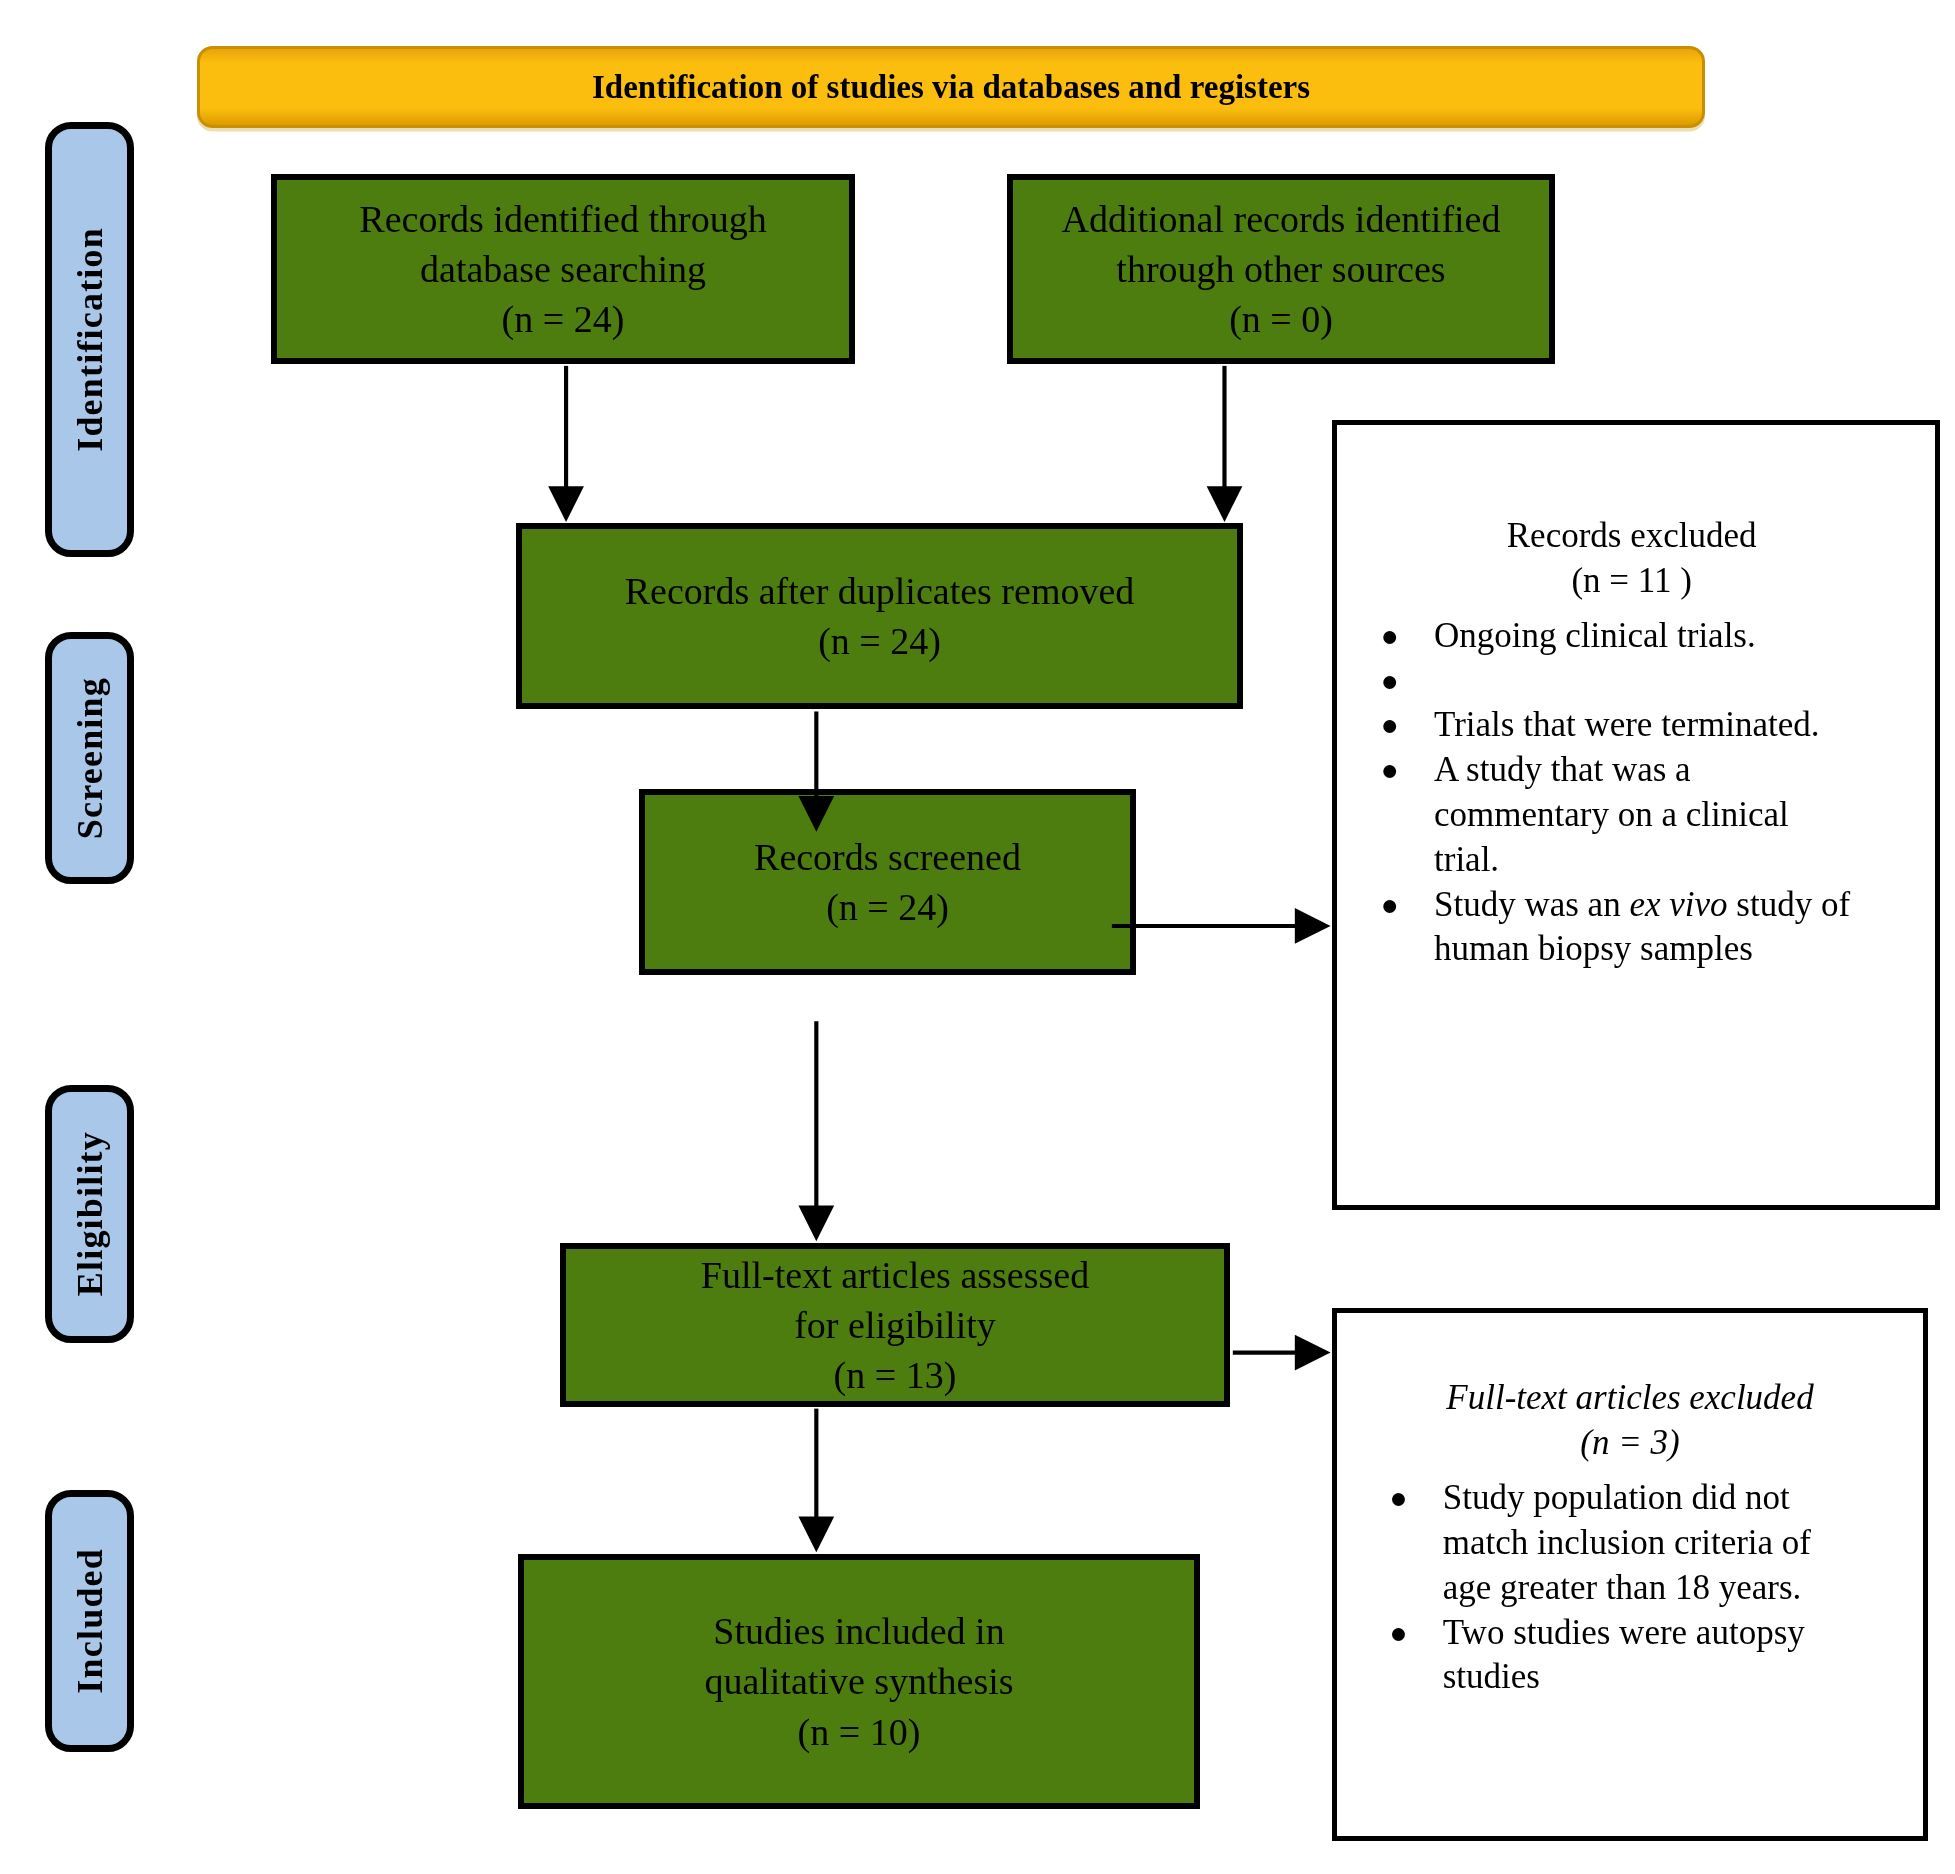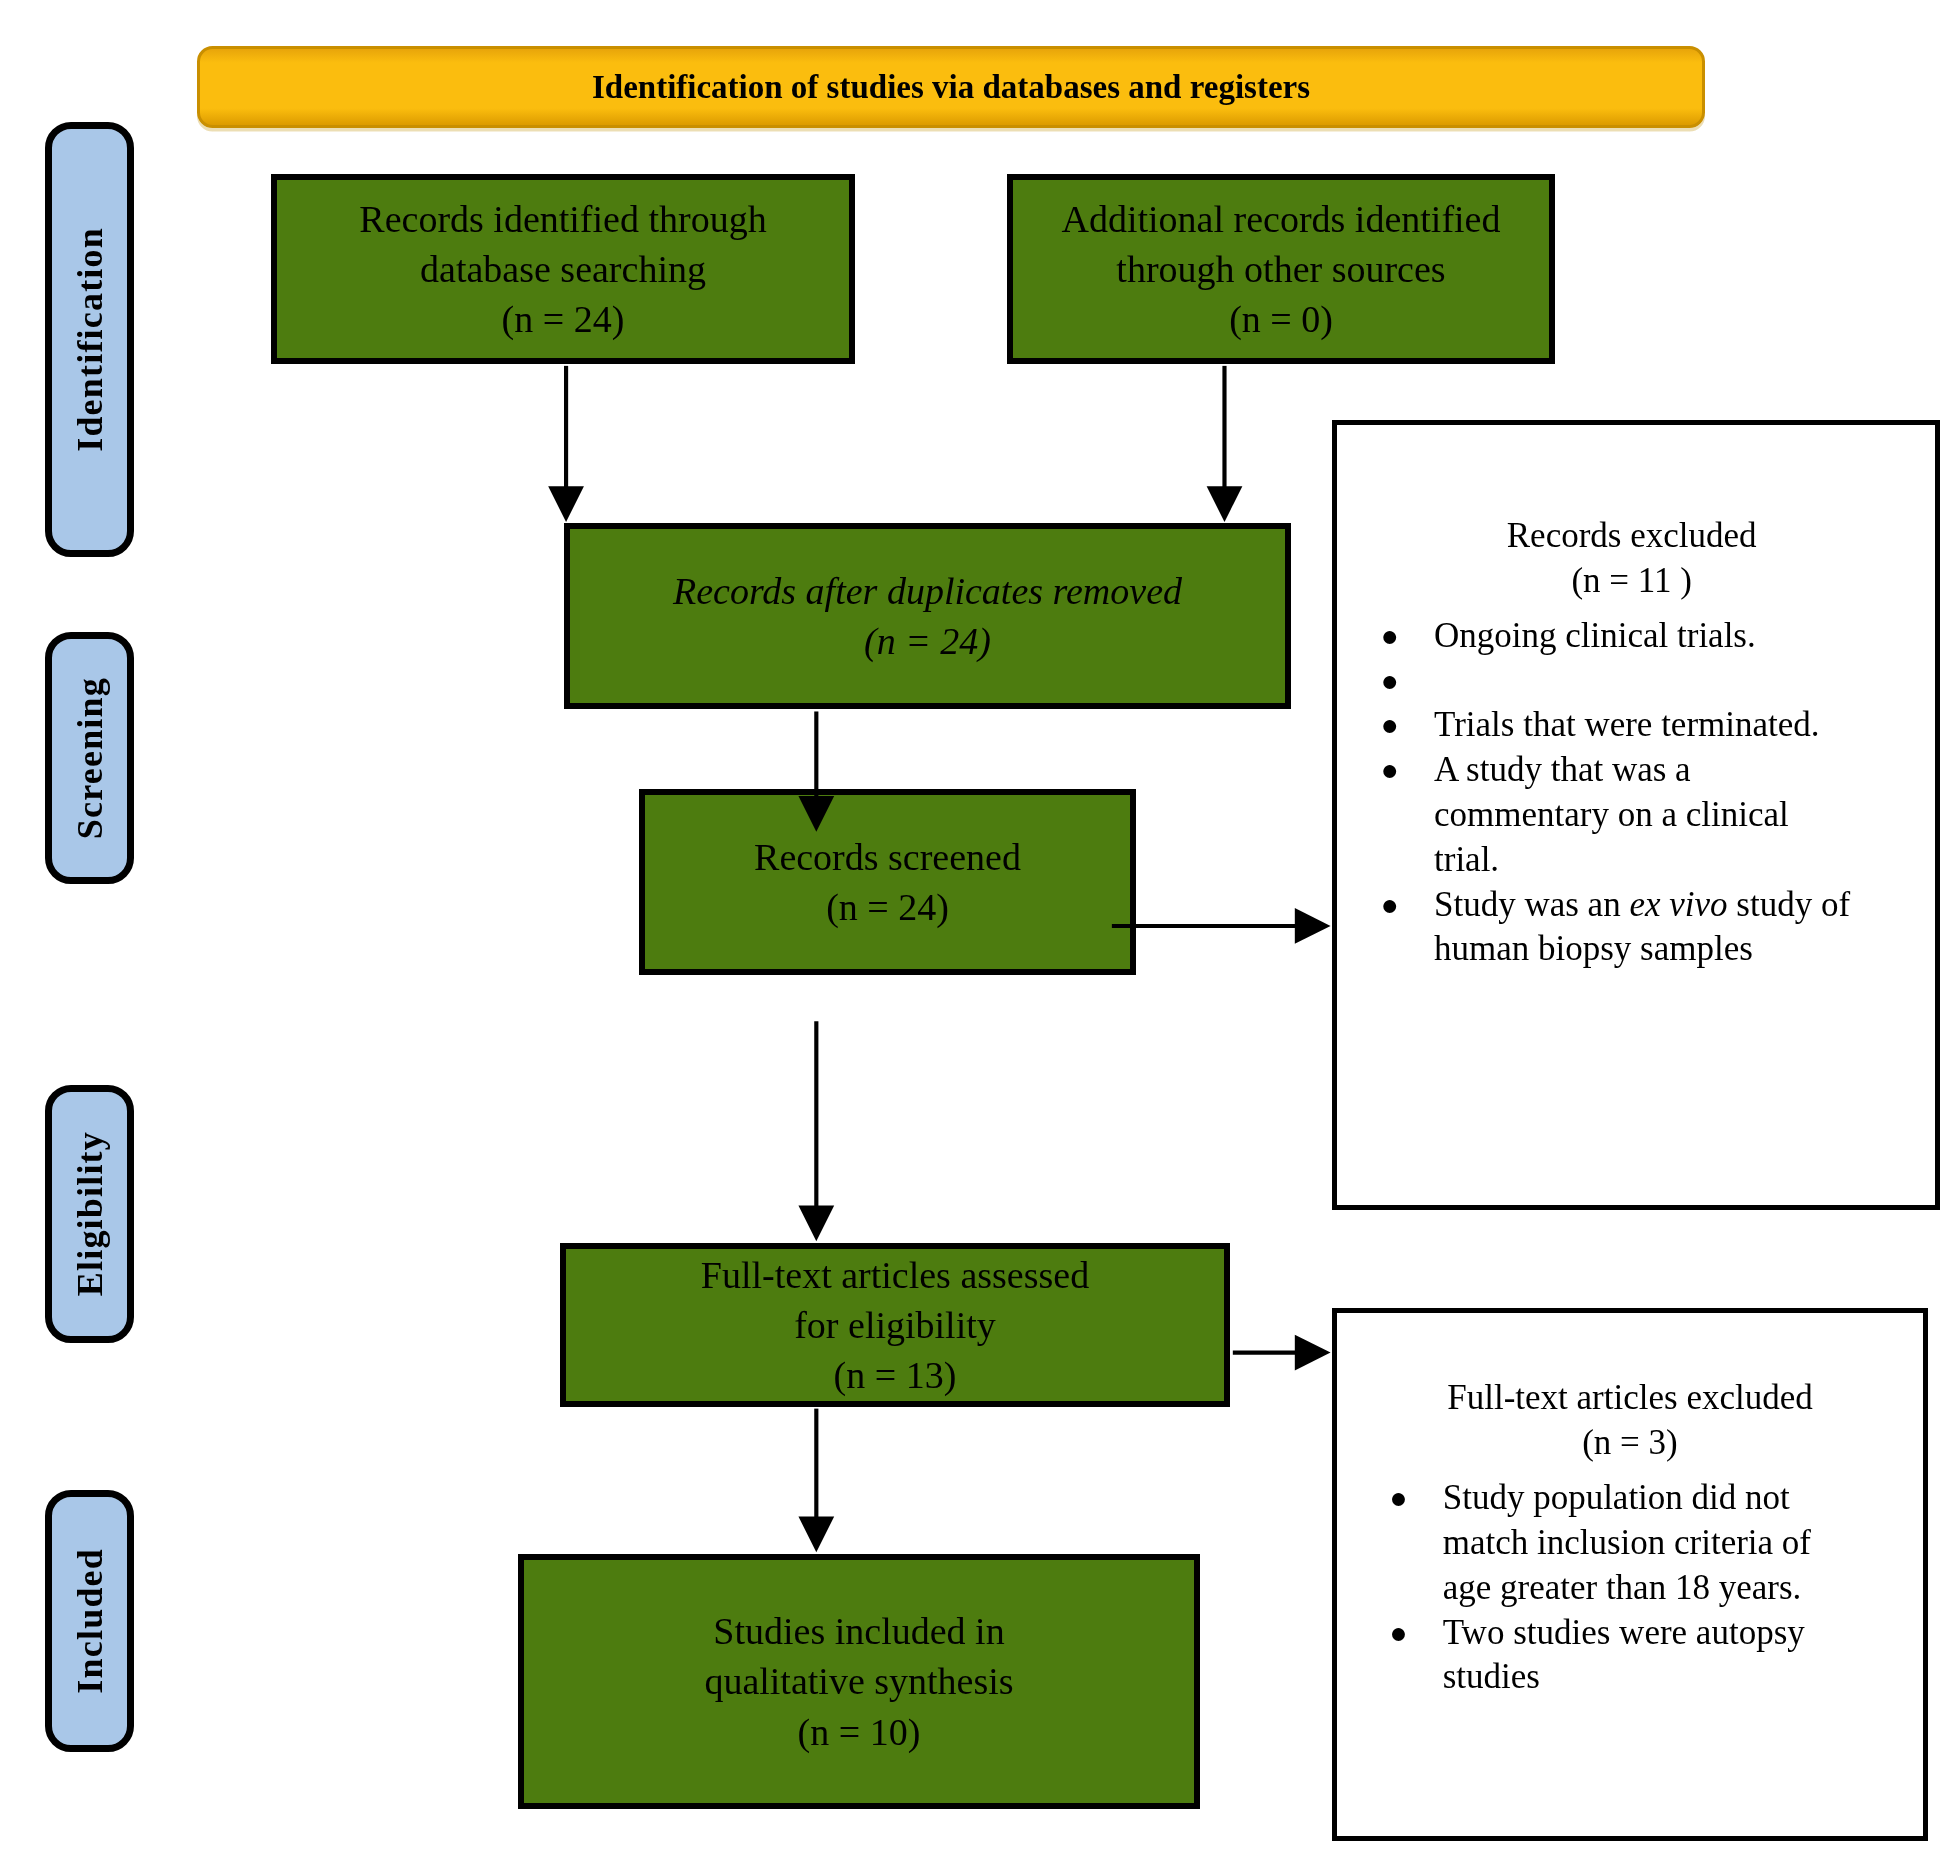--- a/index.html
+++ b/index.html
@@ -53,21 +53,21 @@
   .listbox{
     position:absolute;box-sizing:border-box;
     background:#fff;border:5.4px solid #000;
     font-size:35px;line-height:1.28;
     padding:0 16.7px;
   }
   .listbox .title{
     text-align:center;white-space:pre-line;
     margin:89px 0 10.7px 0;
   }
-  .listbox.small-top .title{margin-top:63px;}
+  .listbox.small-top .title{margin-top:63px;font-style:italic;}
   .bullet{display:flex;align-items:flex-start;}
   .dot{width:89px;min-width:89px;text-align:center;font-size:30px;line-height:1.48;}
   .btext{max-width:417px;}
   svg.connectors{position:absolute;left:0;top:0;pointer-events:none;}
   .cline{stroke:var(--line);stroke-width:7px;}
   .chead{fill:var(--line);}
 </style>
 </head>
 <body>
 
@@ -91,21 +91,21 @@
   </div>
 
   <div class="fbox" style="left:271px;top:174px;width:584px;height:190px;">Records identified through
 database searching
 (n = 24)</div>
 
   <div class="fbox" style="left:1007px;top:174px;width:548px;height:190px;">Additional records identified
 through other sources
 (n = 0)</div>
 
-  <div class="fbox" style="left:564px;top:523px;width:727px;height:186px;font-style:italic;">Records after duplicates removed
+  <div class="fbox" style="left:516px;top:523px;width:727px;height:186px;">Records after duplicates removed
 (n = 24)</div>
 
   <div class="fbox" style="left:639px;top:789px;width:497px;height:186px;">Records screened
 (n = 24)</div>
 
   <div class="listbox" style="left:1332px;top:420px;width:608px;height:790px;padding-left:8px;">
     <div class="title">Records excluded
 (n = 11 )</div>
     <div>
         <div class="bullet">

